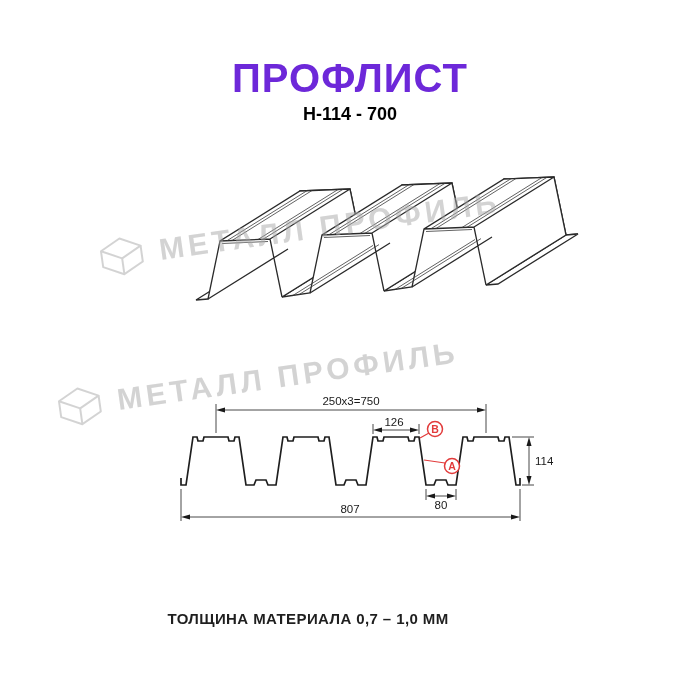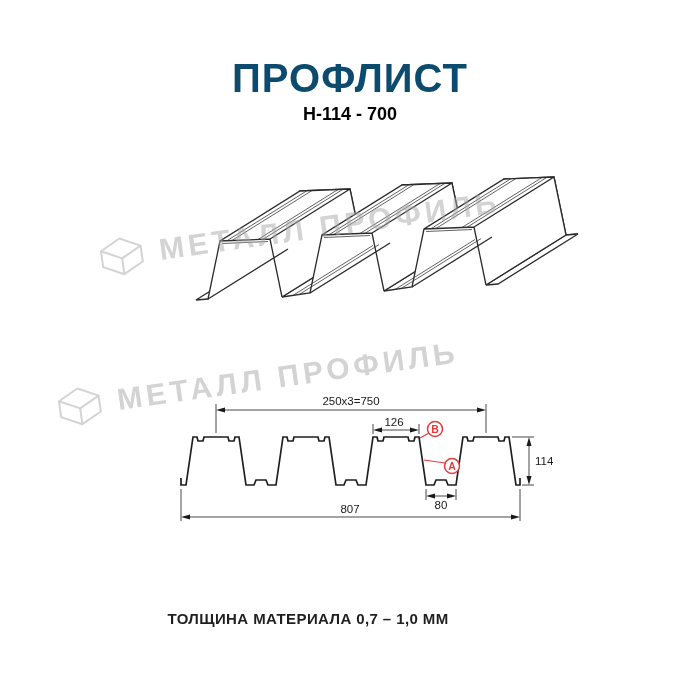--- a/index.html
+++ b/index.html
@@ -1,19 +1,19 @@
 <!DOCTYPE html>
 <html><head>
 <meta charset="utf-8">
 <style>
   html,body{margin:0;padding:0;background:#ffffff;}
   .page{position:relative;width:700px;height:700px;background:#ffffff;overflow:hidden;
         font-family:"Liberation Sans",sans-serif;}
   .title{position:absolute;top:56px;left:0;width:700px;text-align:center;
-         font-size:40px;font-weight:800;letter-spacing:1px;color:#0c4a6e;z-index:2;}
+         font-size:40px;font-weight:800;letter-spacing:1px;color:#6d28d9;z-index:2;}
   .subtitle{position:absolute;top:104px;left:0;width:700px;text-align:center;
          font-size:18px;font-weight:600;color:#000000;z-index:2;}
   .footer{position:absolute;top:610px;left:0;width:616px;text-align:center;
          font-size:15px;font-weight:600;letter-spacing:.4px;color:#1f1f1f;z-index:2;}
   .drawing{position:absolute;top:0;left:0;z-index:1;}
   .watermark{position:absolute;display:flex;align-items:center;gap:12px;
          opacity:.5;z-index:3;pointer-events:none;transform-origin:left center;}
   .watermark .wm-text{font-size:30px;font-weight:700;letter-spacing:4px;color:#a9a9a9;white-space:nowrap;}
   .wm-1{left:96px;top:236px;transform:rotate(-8deg);}
   .wm-2{left:54px;top:386px;transform:rotate(-8deg);}

